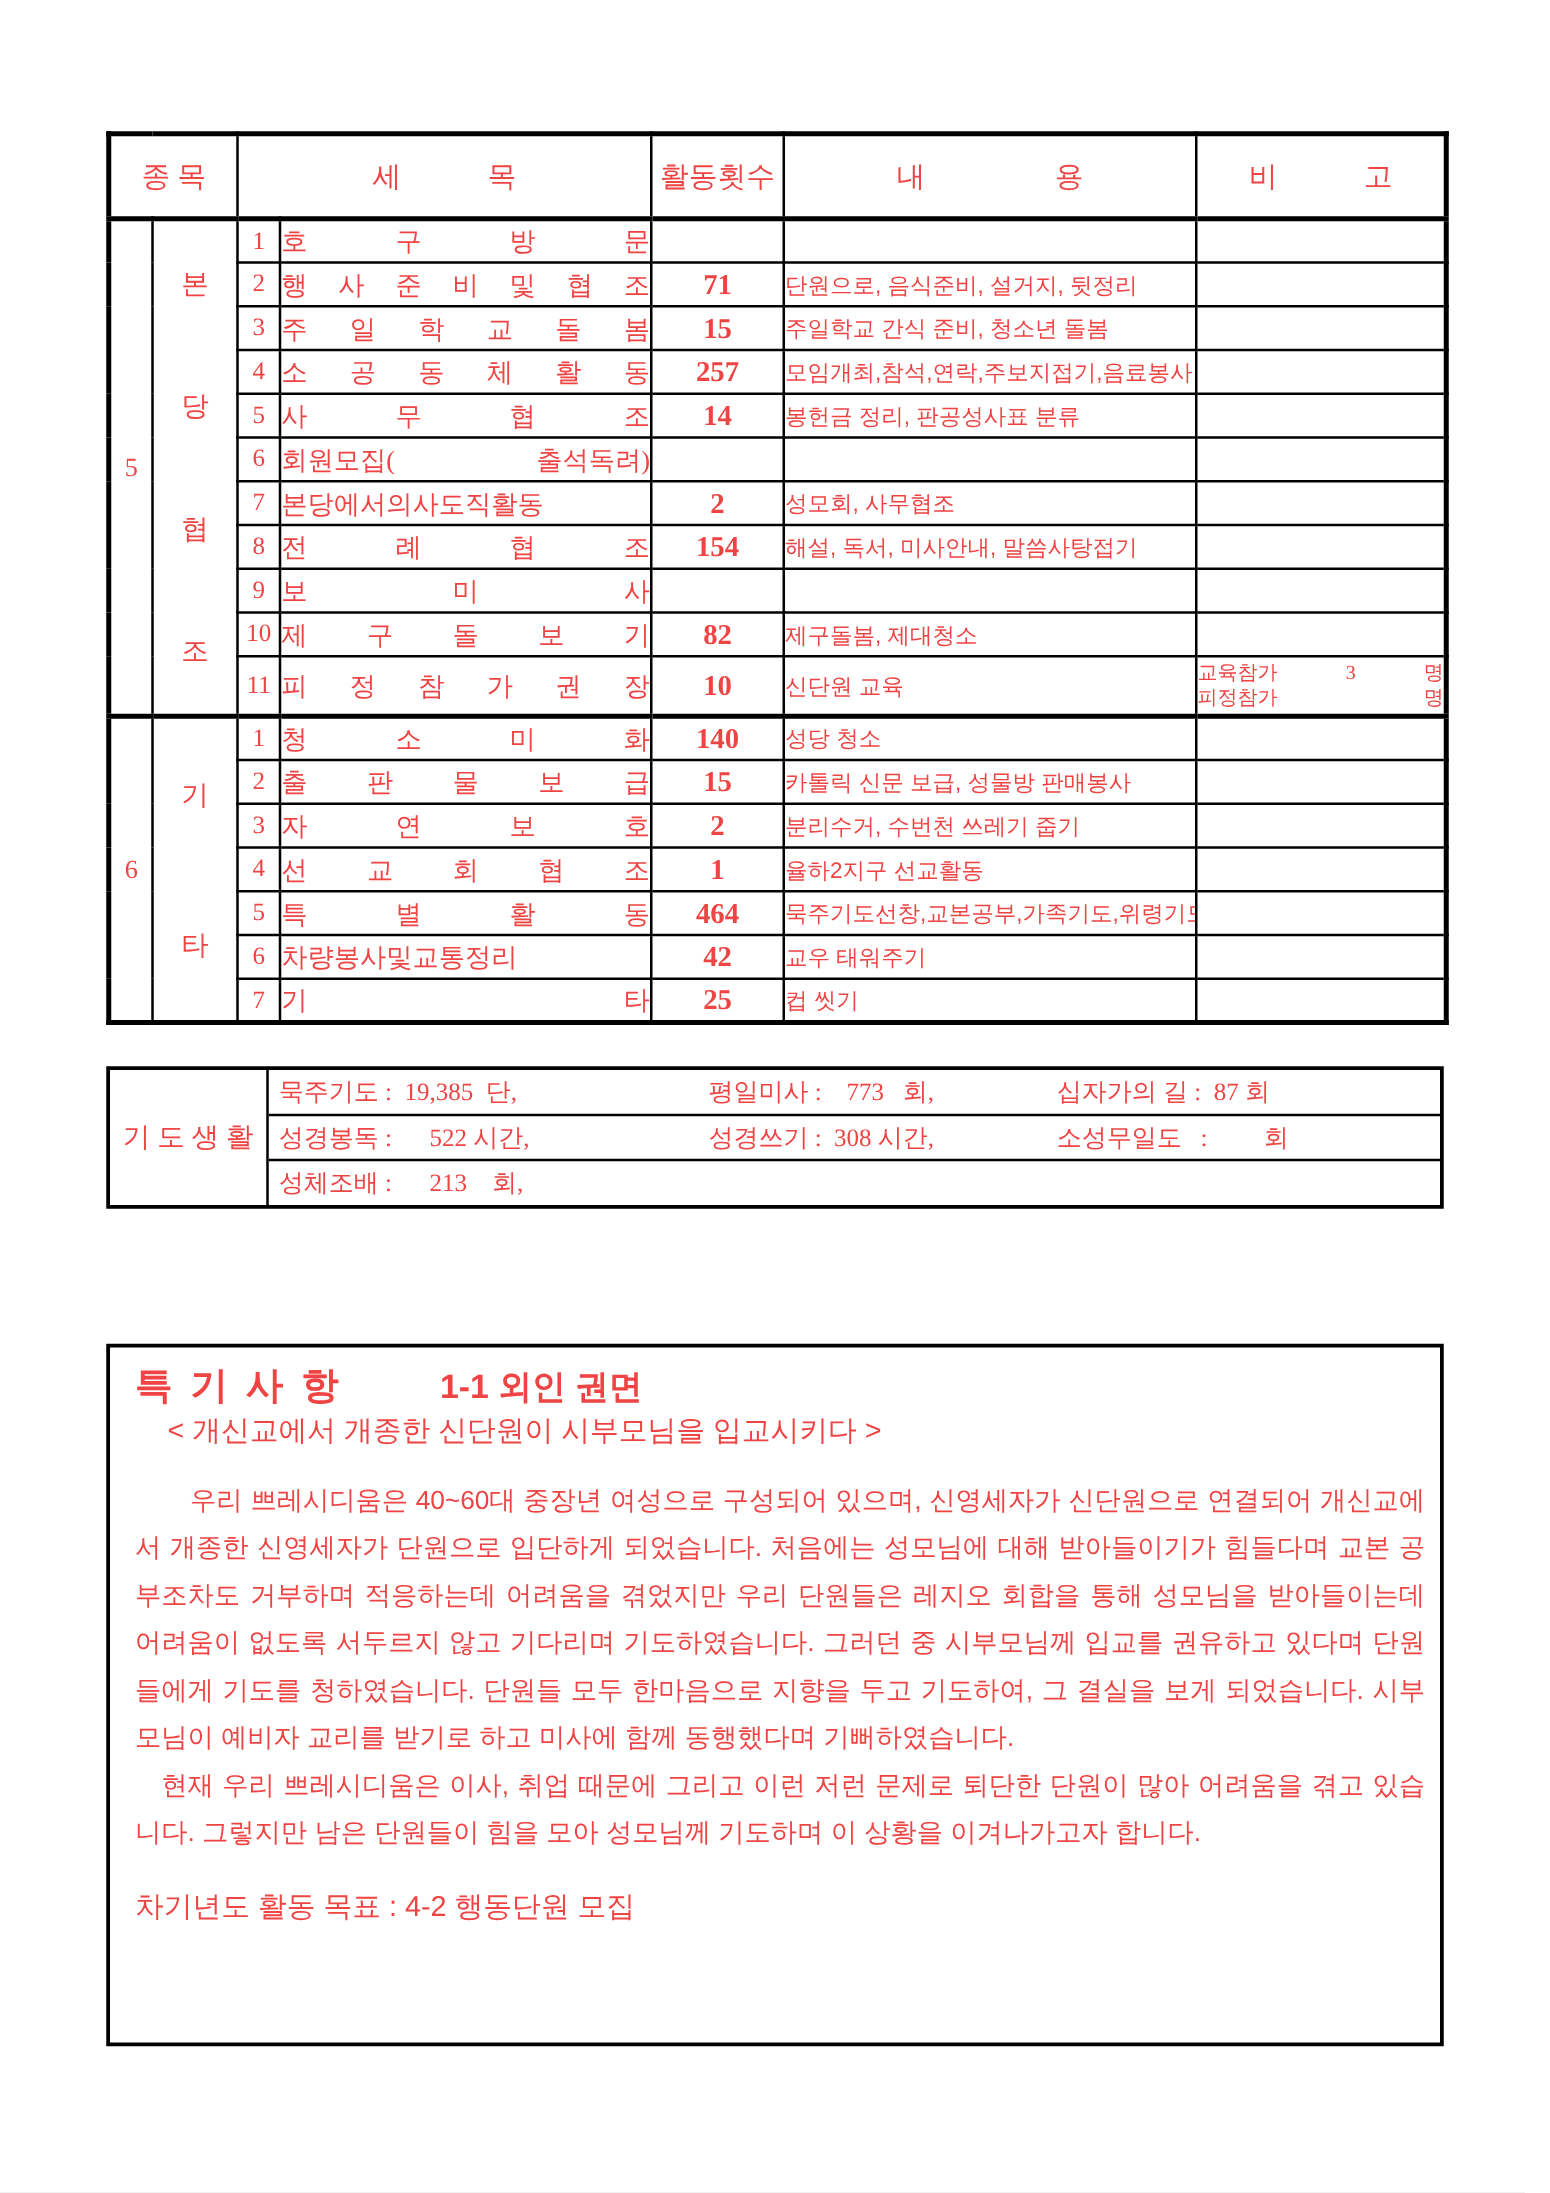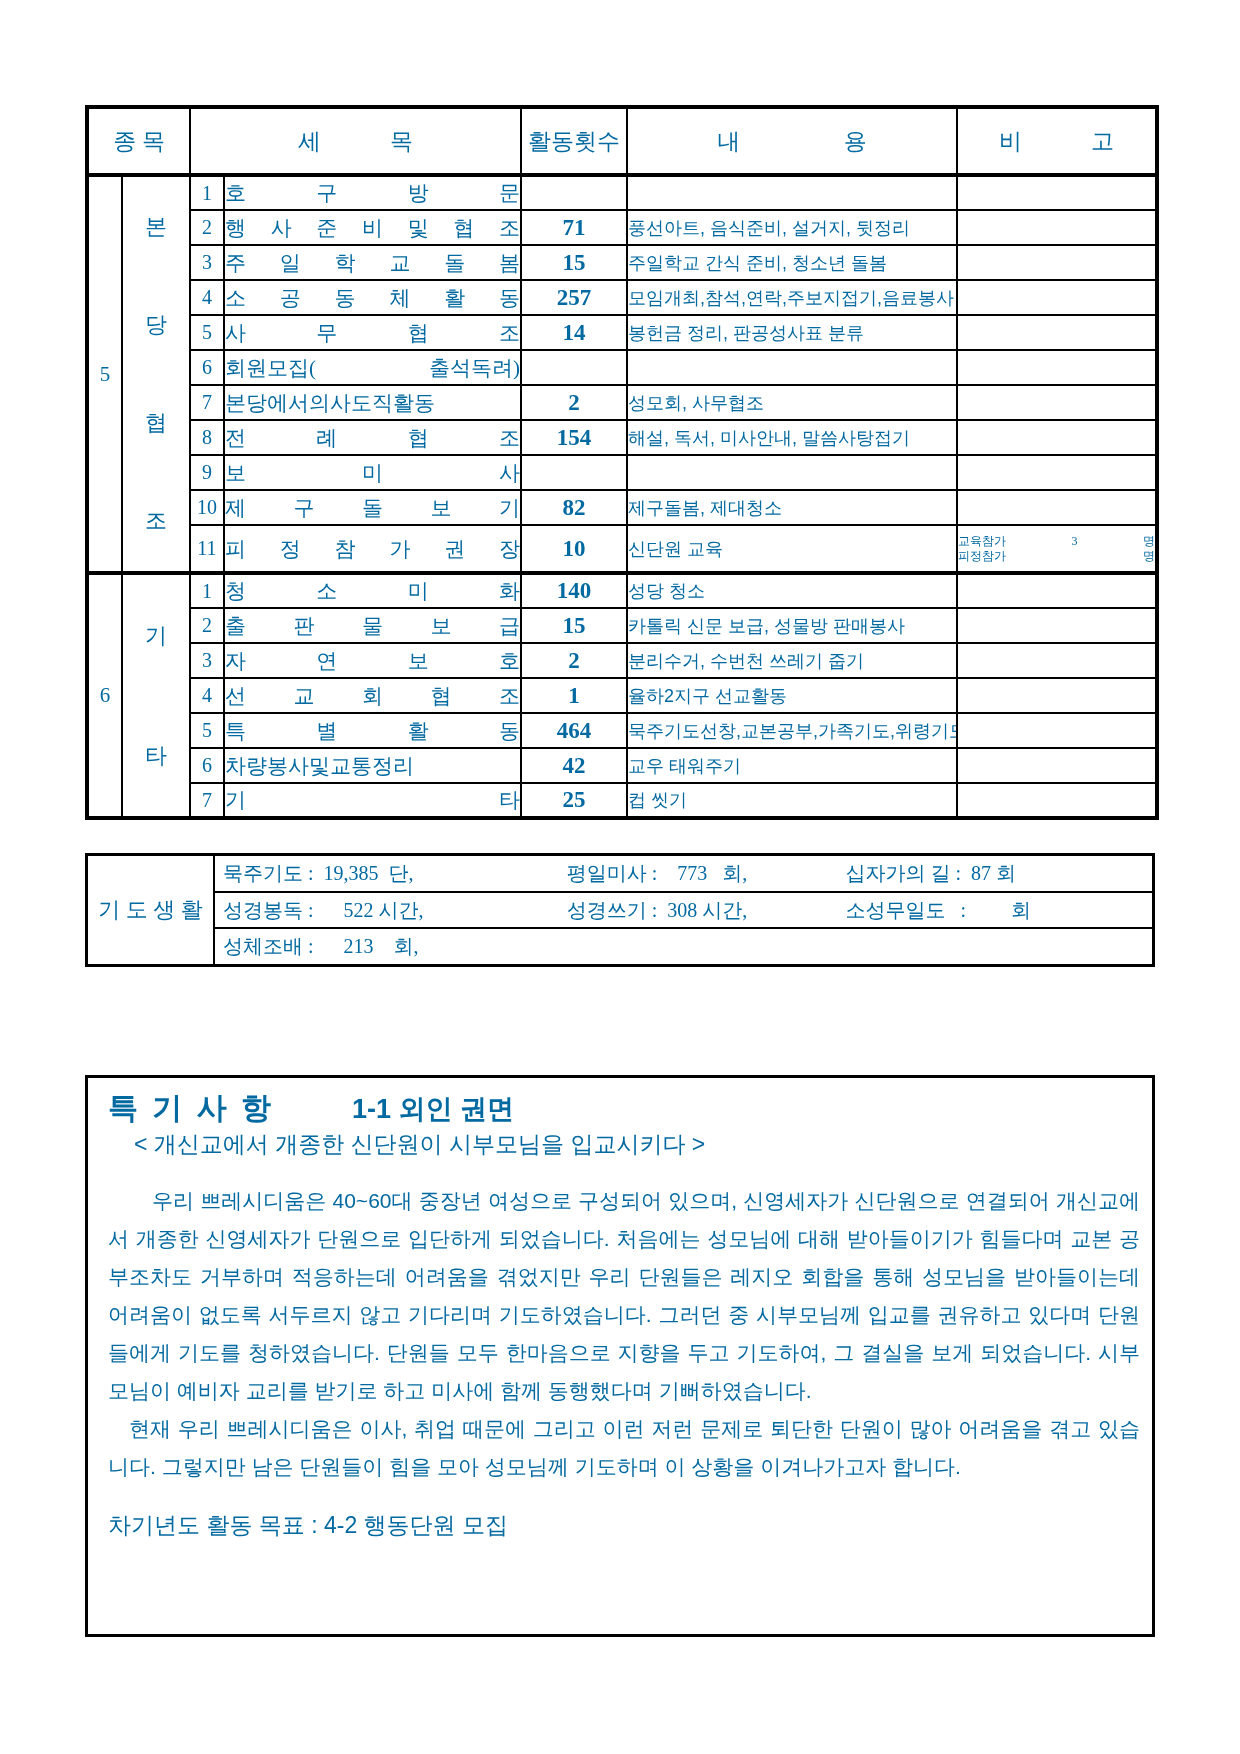--- a/index.html
+++ b/index.html
@@ -1,21 +1,21 @@
 <!DOCTYPE html>
 <html><head>
 <meta charset="utf-8">
 <style>
   html,body{margin:0;padding:0;background:#e8e8e8;}
   .page{
     position:relative;
     width:1240px;height:1754px;
     background:#ffffff;
     font-family:"Liberation Serif", serif;
-    color:#0369a1;
+    color:#ef4444;
     margin:0 auto;
     overflow:hidden;
   }
   
   table.main{
     position:absolute;left:85px;top:105px;
     width:1070px;
     border-collapse:collapse;table-layout:fixed;
     border:4px solid #000;
   }
@@ -47,21 +47,21 @@
   }
   td.count{
     text-align:center;font-weight:bold;font-size:23px;
     font-family:"Liberation Serif", serif;
   }
   td.content{
     font-size:18px;padding:0 6px;
     font-family:"Liberation Sans", sans-serif;
     white-space:nowrap;
   }
-  td.note{font-size:12px;padding:0 6px;line-height:1.25;}
+  td.note{font-size:16px;padding:0 6px;line-height:1.25;}
   .note-line{display:flex;justify-content:space-between;align-items:center;}
   .note-line span{white-space:pre;}
   
   .prayer{
     position:absolute;left:85px;top:853px;
     width:1070px;height:114px;
     border:3px solid #000;
     display:flex;box-sizing:border-box;
   }
   .prayer-label{
@@ -135,21 +135,21 @@
           <td class="rowno">1</td>
           <td class="title">호 구 방 문</td>
           <td class="count"></td>
           <td class="content"></td>
           <td class="note"></td>
         </tr>
         <tr>
           <td class="rowno">2</td>
           <td class="title">행 사 준 비 및 협 조</td>
           <td class="count">71</td>
-          <td class="content">풍선아트, 음식준비, 설거지, 뒷정리</td>
+          <td class="content">단원으로, 음식준비, 설거지, 뒷정리</td>
           <td class="note"></td>
         </tr>
         <tr>
           <td class="rowno">3</td>
           <td class="title">주 일 학 교 돌 봄</td>
           <td class="count">15</td>
           <td class="content">주일학교 간식 준비, 청소년 돌봄</td>
           <td class="note"></td>
         </tr>
         <tr>

